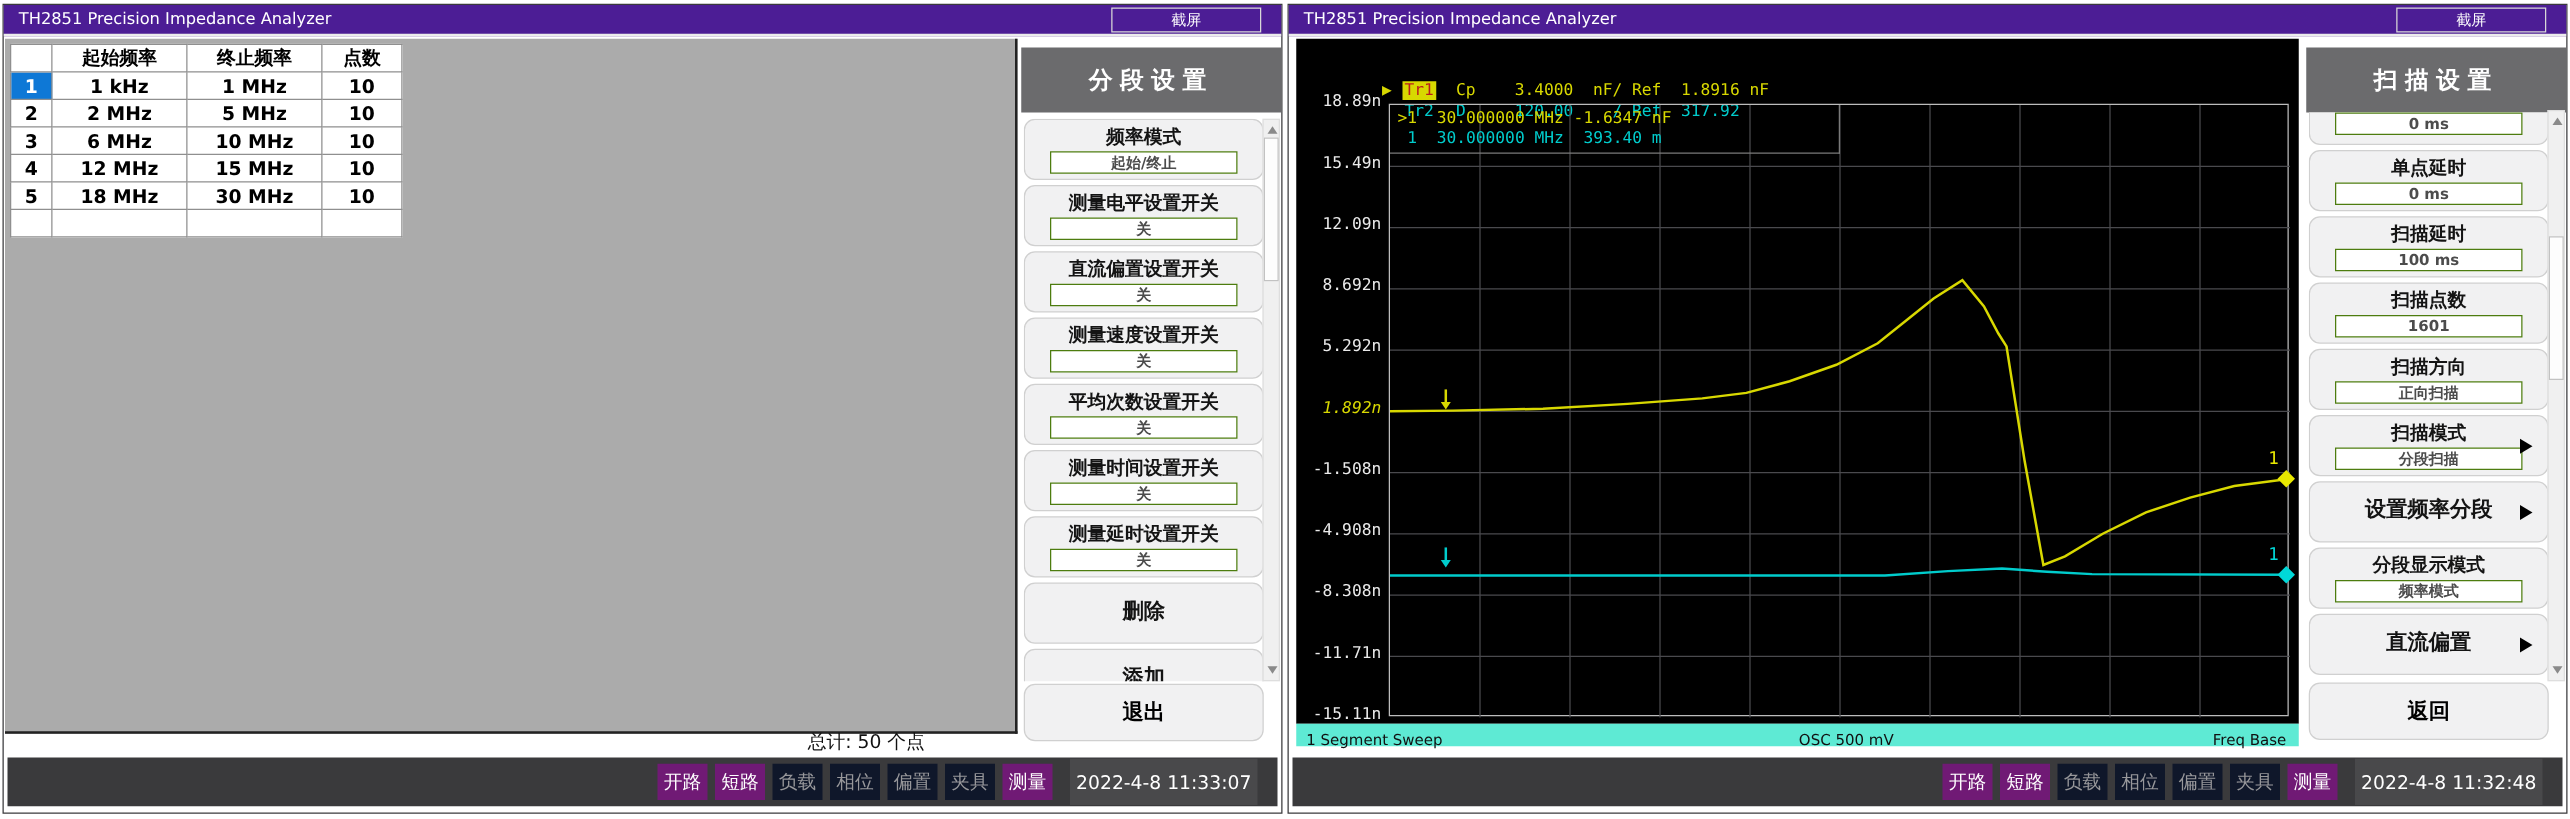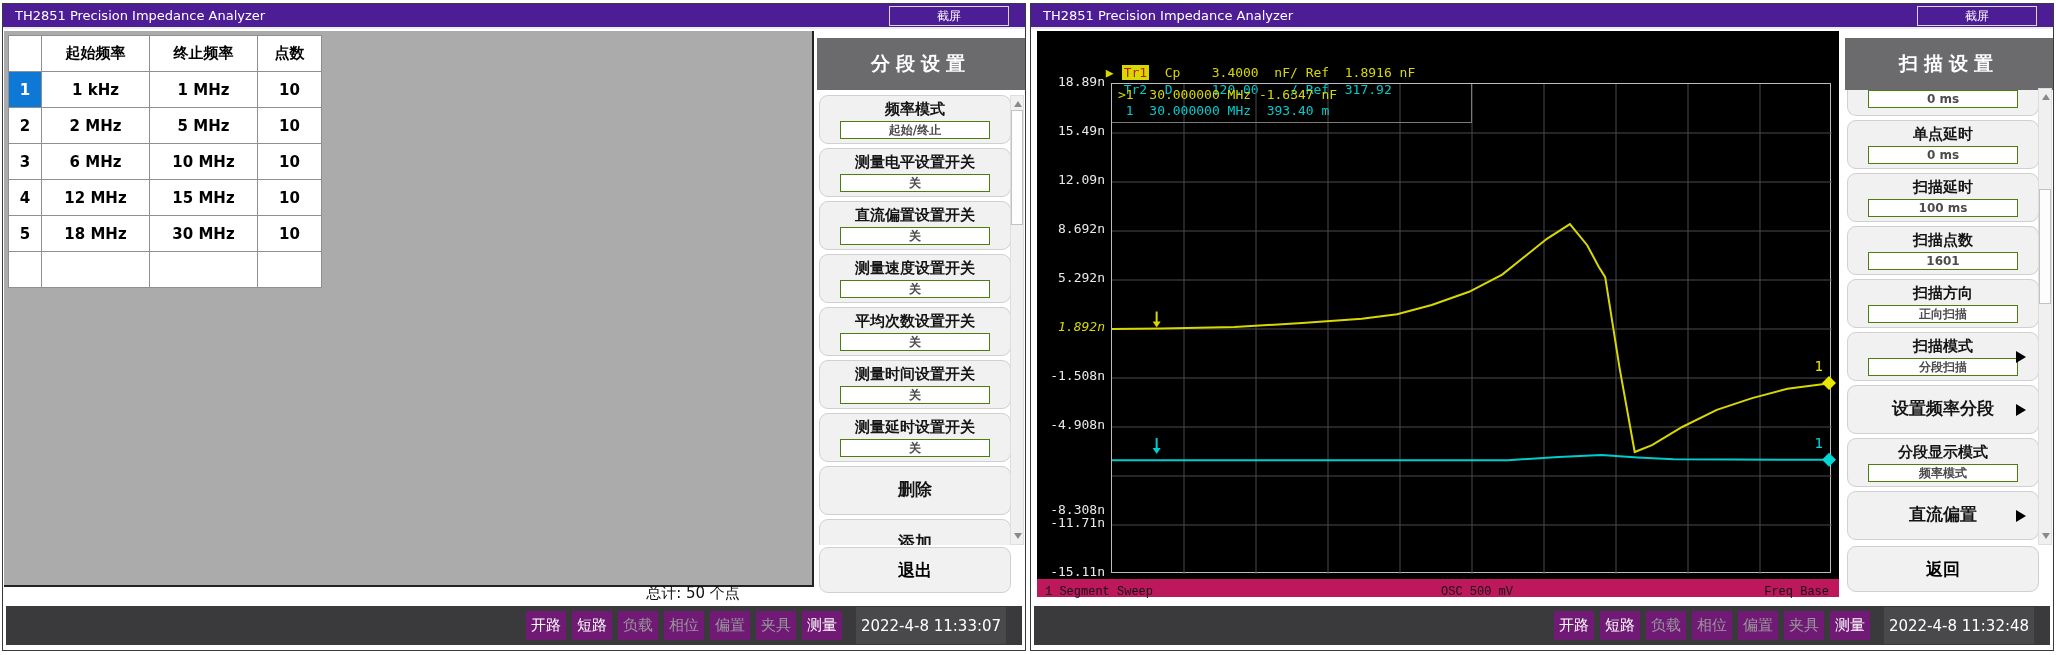--- a/index.html
+++ b/index.html
@@ -9,21 +9,21 @@
   .win-left { left:2px; } .win-right { left:1030px; }
   .titlebar { position:absolute; left:0; top:0; right:0; height:25px; background:#4c1d95; color:#fff;
               display:flex; align-items:center; padding-left:12px; font-size:13px; border-bottom:2px solid #ececec; }
   .cap-btn { position:absolute; right:16px; top:2px; width:120px; height:20px; border:1px solid #d8d8d8;
              color:#fff; font-size:12px; display:flex; align-items:center; justify-content:center; cursor:default; }
   
   .gray-box { position:absolute; left:1px; top:27px; width:810px; height:556px; background:#ababab;
               border-right:2px solid #222; border-bottom:2px solid #222; }
   table.seg-table { border-collapse:collapse; background:#fff; font-size:15px; font-weight:600; color:#000;
                     position:absolute; left:4px; top:4px; }
-  .seg-table td { border:1px solid #8f8f8f; height:36px; text-align:center; vertical-align:middle; background:#fff; }
+  .seg-table td { border:1px solid #8f8f8f; height:22px; text-align:center; vertical-align:middle; background:#fff; }
   .seg-table .c-num { width:33px; } .seg-table .c-start { width:108px; }
   .seg-table .c-stop { width:108px; } .seg-table .c-pts { width:64px; }
   .seg-table td.sel { background:#0e78d6; color:#fff; }
   .total-text { position:absolute; left:500px; top:580px; width:380px; text-align:center; font-size:15px; color:#111; }
   
   .panel { position:absolute; left:812px; top:27px; width:212px; height:570px; }
   .panel-header { margin:7px 2px 0 2px; height:52px; background:#6b6b6d; color:#fff; font-size:19px; font-weight:bold;
                   display:flex; align-items:center; justify-content:center; letter-spacing:6px; }
   .panel-list { position:absolute; left:4px; top:64px; width:192px; height:450px; overflow:hidden; }
   .p-item { position:relative; height:49px; margin-bottom:4px; background:#f1f1f2; border:1px solid #d0d0d0;
@@ -40,42 +40,42 @@
                border-radius:9px; text-align:center; font-size:17px; font-weight:bold; line-height:44px; }
   .scroll { position:absolute; right:3px; top:64px; width:14px; height:450px; background:#f0f0f0; border:1px solid #dedede; }
   .scr-up, .scr-dn { position:absolute; left:3px; width:0; height:0; border-left:4px solid transparent; border-right:4px solid transparent; }
   .scr-up { top:5px; border-bottom:6px solid #8a8a8a; }
   .scr-dn { bottom:5px; border-top:6px solid #8a8a8a; }
   .scr-thumb { position:absolute; left:0; width:12px; background:#fdfdfd; border:1px solid #c2c2c2; }
   
   .statusbar { position:absolute; left:3px; right:3px; top:602px; height:39px; background:#3a3a3c;
                display:flex; align-items:center; justify-content:flex-end; gap:6px; padding-right:16px; }
   .sb-btn { min-width:38px; height:29px; padding:0 5px; display:flex; align-items:center; justify-content:center;
-            font-size:15px; background:#701a75; color:#97979a; cursor:default; }
+            font-size:15px; background:#0f172a; color:#97979a; cursor:default; }
   .sb-btn.active { background:#701a75; color:#fff; }
   .sb-time { width:150px; height:37px; margin-left:8px; background:#49494b; color:#fff;
              display:flex; align-items:center; justify-content:center; font-size:15px; }
   
   .chart-region { position:absolute; left:6px; top:27px; width:802px; height:548px; background:#000; }
   .mono { font-family:"DejaVu Sans Mono","Liberation Mono",monospace; }
   .trow { position:absolute; left:6px; font-size:13px; white-space:pre; line-height:16px; }
   .trow1 { top:18px; } .trow2 { top:35px; }
   .tr-arrow { display:inline-block; width:16px; color:#d8d800; }
   .tr-badge1 { background:#d8d800; color:#b91c1c; padding:0 2px; }
   .tr-name2 { color:#00cccc; padding:0 2px; }
   .tr-read1 { color:#d8d800; } .tr-read2 { color:#00cccc; }
   .plot { position:absolute; left:74px; top:52px; width:720px; height:490px; border:1px solid #bcbcbc; }
   .plot svg { position:absolute; left:0; top:0; overflow:visible; }
   .marker-box { position:absolute; left:0; top:0; width:360px; height:39px;
                 border-right:1px solid #7a7a7a; border-bottom:1px solid #7a7a7a; }
   .mrow { position:absolute; left:6px; font-size:13px; white-space:pre; }
   .mrow1 { top:3px; color:#d8d800; } .mrow2 { top:19px; color:#00cccc; }
   .ylab { position:absolute; left:2px; width:66px; text-align:right; font-size:13px; color:#eaeaea; }
   .ylab.ref { color:#d8d800; }
-  .xstrip { position:absolute; left:6px; top:575px; width:802px; height:18px; background:#be185d; font-size:12px; color:#111;font-family:Liberation Mono, monospace; }
+  .xstrip { position:absolute; left:6px; top:575px; width:802px; height:18px; background:#5eead4; font-size:12px; color:#111; }
   .xs-left { position:absolute; left:8px; top:6px; }
   .xs-center { position:absolute; left:440px; top:6px; transform:translateX(-50%); }
   .xs-right { position:absolute; right:10px; top:6px; }
 </style>
 </head>
 <body>
 
 <div class="screen">
 
   <div class="window win-left">
@@ -208,21 +208,21 @@
       </div>
 
       <div class="ylab mono" style="top:43px;">18.89n</div>
       <div class="ylab mono" style="top:92px;">15.49n</div>
       <div class="ylab mono" style="top:141px;">12.09n</div>
       <div class="ylab mono" style="top:190px;">8.692n</div>
       <div class="ylab mono" style="top:239px;">5.292n</div>
       <div class="ylab mono ref" style="top:288px;font-style:italic;">1.892n</div>
       <div class="ylab mono" style="top:337px;">-1.508n</div>
       <div class="ylab mono" style="top:386px;">-4.908n</div>
-      <div class="ylab mono" style="top:435px;margin-top:36px;">-8.308n</div>
+      <div class="ylab mono" style="top:435px;">-8.308n</div>
       <div class="ylab mono" style="top:484px;">-11.71n</div>
       <div class="ylab mono" style="top:533px;">-15.11n</div>
 
       <div class="plot">
         <svg id="plot-svg" width="720" height="490" viewBox="0 0 720 490">
             <line x1="72" y1="0" x2="72" y2="490" stroke="#4a4a4e" stroke-width="1"></line>
             <line x1="144" y1="0" x2="144" y2="490" stroke="#4a4a4e" stroke-width="1"></line>
             <line x1="216" y1="0" x2="216" y2="490" stroke="#4a4a4e" stroke-width="1"></line>
             <line x1="288" y1="0" x2="288" y2="490" stroke="#4a4a4e" stroke-width="1"></line>
             <line x1="360" y1="0" x2="360" y2="490" stroke="#4a4a4e" stroke-width="1"></line>

